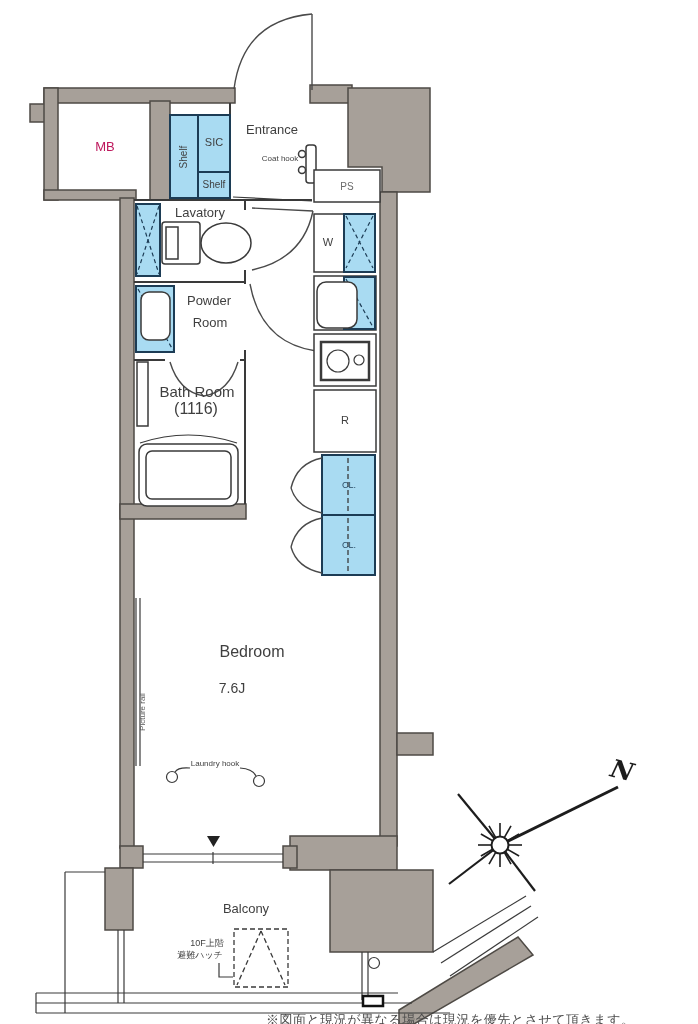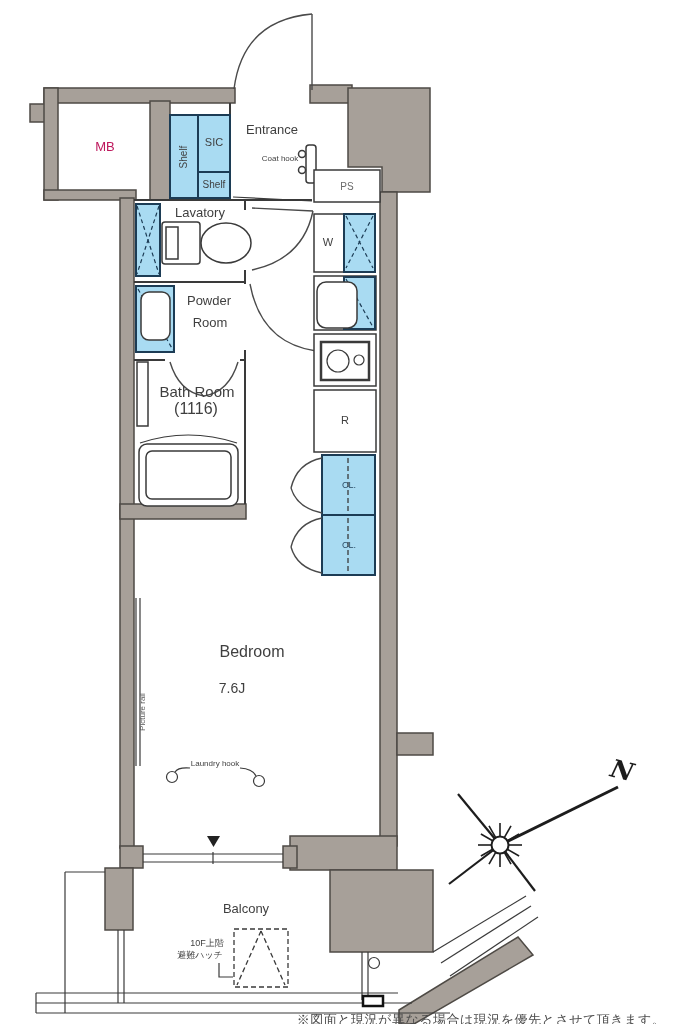--- a/index.html
+++ b/index.html
@@ -12,21 +12,21 @@
   .ln{stroke:var(--line,#3a3a3a);stroke-width:2;fill:none;}
   .tn{stroke:var(--line,#3a3a3a);stroke-width:1.2;fill:none;}
   .dash{stroke:var(--fixture-blue-stroke,#1c3c55);stroke-width:1.2;fill:none;stroke-dasharray:4 3;}
   .dashk{stroke:var(--line,#3a3a3a);stroke-width:1.3;fill:none;stroke-dasharray:5 3;}
   .door{stroke:#4a4a4a;stroke-width:1.4;fill:none;}
   .cmp{stroke:#1d1d1d;fill:none;}
   .lbl{position:absolute;color:#3f3f3f;white-space:nowrap;line-height:1.05;
        transform:translate(-50%,-50%);text-align:center;}
   .rot{transform:translate(-50%,-50%) rotate(-90deg);}
   .note{position:absolute;left:266px;top:1013px;width:430px;height:11px;overflow:hidden;
-        font-size:13px;color:#4a4a4a;letter-spacing:0.5px;transform:none;text-align:center;}
+        font-size:13px;color:#4a4a4a;letter-spacing:0.5px;transform:none;text-align:left;}
   .north{font-family:"DejaVu Serif",serif;font-style:italic;font-weight:bold;color:#1d1d1d;
          transform:translate(-50%,-50%) rotate(14deg);}
 </style>
 </head>
 <body>
 
 <div id="plan">
   <svg width="698" height="1024" viewBox="0 0 698 1024">
 
     <g>

